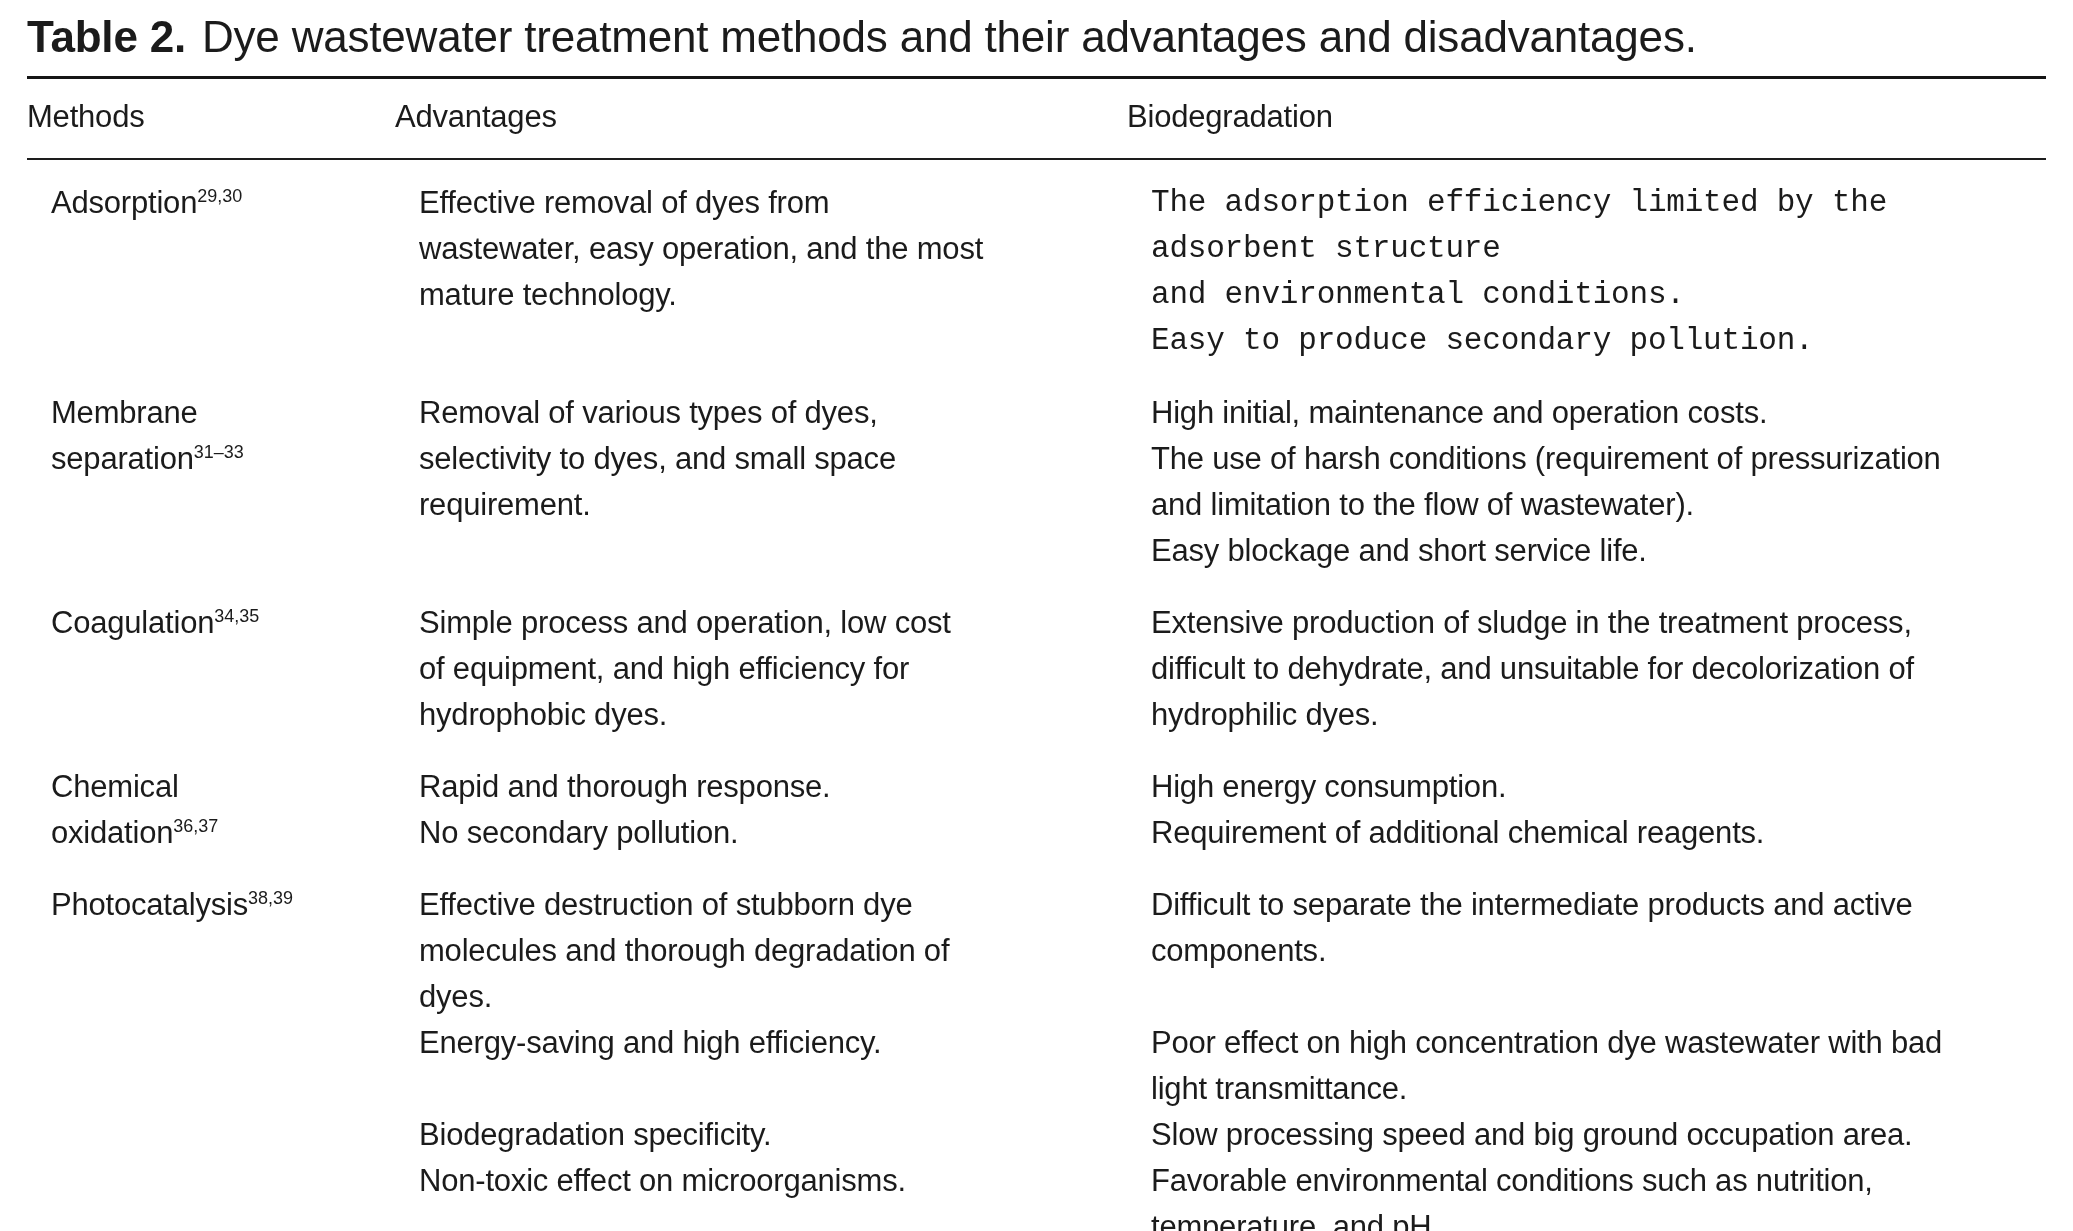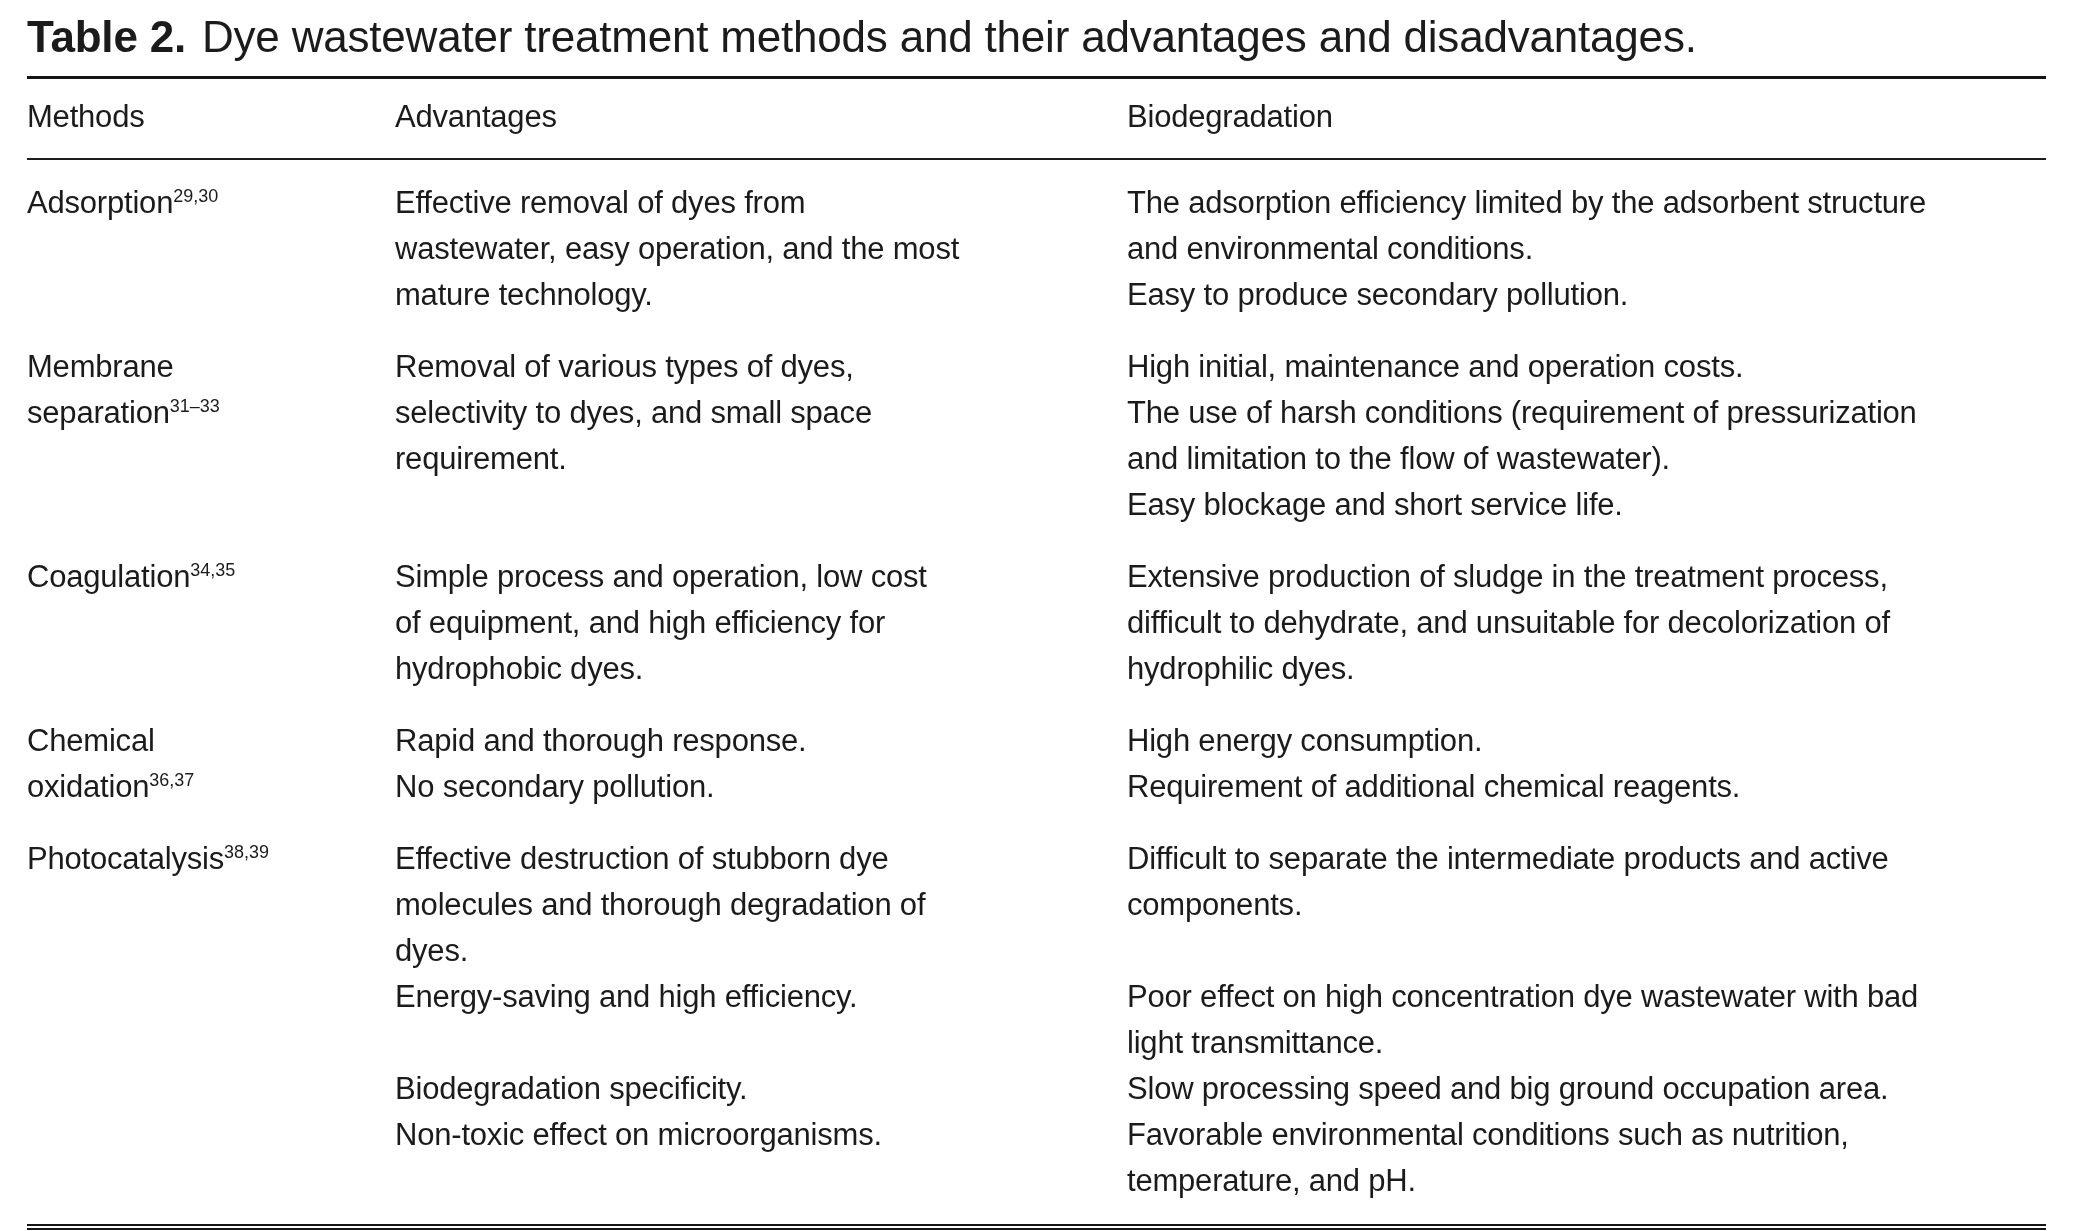--- a/index.html
+++ b/index.html
@@ -26,21 +26,21 @@
   .thead, .trow {
     display: grid;
     grid-template-columns: 368px 732px 1fr;
   }
   .thead {
     padding: 15px 0 18px 0;
     font-size: 31px;
     letter-spacing: -0.2px;
   }
   .tbody { padding-top: 20px; }
-  .trow { padding-bottom: 26px; }
+  .trow { padding-bottom: 26px; margin-left: 24px; }
   
   .tbody .trow:nth-child(5) { padding-bottom: 0; }
   .tbody .trow:last-child { padding-bottom: 6px; }
 
   .cell {
     font-size: 31px;
     line-height: 46px;
     letter-spacing: -0.2px;
     white-space: pre-line;
     padding-right: 20px;
@@ -70,21 +70,21 @@
   </div>
 
   <hr class="rule rule-mid">
 
   <div class="tbody">
       <div class="trow">
         <div class="cell method-cell" style="grid-row: 1 / span 1;"><span>Adsorption</span><sup>29,30</sup></div>
         <div class="cell adv-cell" style="grid-area: 1 / 2;">Effective removal of dyes from
 wastewater, easy operation, and the most
 mature technology.</div>
-        <div class="cell dis-cell" style="grid-area: 1 / 3;">The adsorption efficiency limited by the adsorbent structure
+        <div class="cell dis-cell" style="grid-area: 1 / 3; font-family: Liberation Mono, monospace;">The adsorption efficiency limited by the adsorbent structure
 and environmental conditions.
 Easy to produce secondary pollution.</div>
       </div>
       <div class="trow">
         <div class="cell method-cell" style="grid-row: 1 / span 1;"><span>Membrane
 separation</span><sup>31–33</sup></div>
         <div class="cell adv-cell" style="grid-area: 1 / 2;">Removal of various types of dyes,
 selectivity to dyes, and small space
 requirement.</div>
         <div class="cell dis-cell" style="grid-area: 1 / 3;">High initial, maintenance and operation costs.

